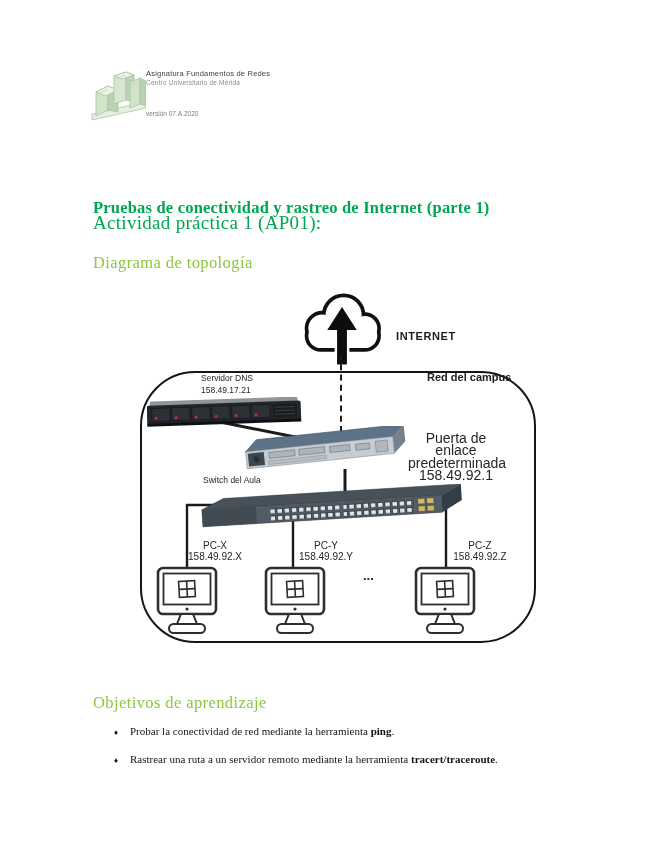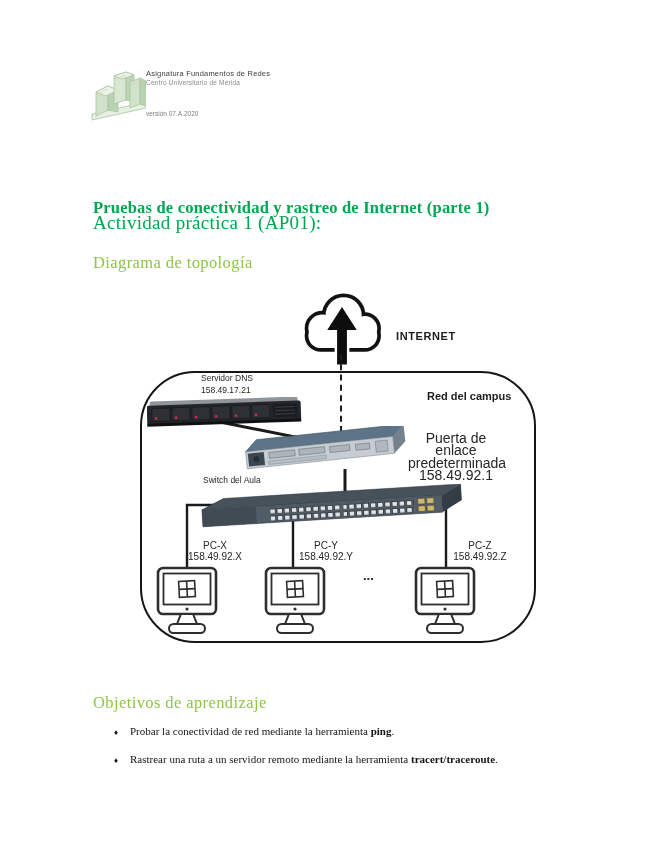--- a/index.html
+++ b/index.html
@@ -131,21 +131,21 @@
         <rect x="126" y="9" width="24" height="13" fill="#1a1d20"></rect>
         <g stroke="#3a3f44" stroke-width="1">
           <line x1="128" y1="12" x2="148" y2="12"></line>
           <line x1="128" y1="15.5" x2="148" y2="15.5"></line>
           <line x1="128" y1="19" x2="148" y2="19"></line>
         </g>
         <rect x="0" y="24" width="154" height="3" fill="#0e1013"></rect>
       </g>
     </svg>
 
-    <div class="abs lbl lbl-campus" style="left:427px;top:390px;">Red del campus</div>
+    <div class="abs lbl lbl-campus" style="left:427px;top:371px;">Red del campus</div>
 
     <svg class="abs" style="left:236px;top:426px;" width="172" height="52" viewBox="0 0 172 52">
       <g transform="rotate(-6 85 26)">
         <polygon points="10,18 158,18 170,7 22,7" fill="#5d7387" stroke="#3f4e5e" stroke-width="0.6"></polygon>
         <rect x="10" y="18" width="148" height="17" fill="#c6ccd1" stroke="#848e96" stroke-width="0.6"></rect>
         <polygon points="158,18 170,7 170,24 158,35" fill="#75828e"></polygon>
         <rect x="12" y="20" width="16" height="13" fill="#3c4650"></rect>
         <circle cx="20" cy="26.5" r="3" fill="#272f37"></circle>
         <g fill="#adb5bb" stroke="#5c666e" stroke-width="0.5">
           <rect x="33" y="21" width="26" height="6"></rect>

